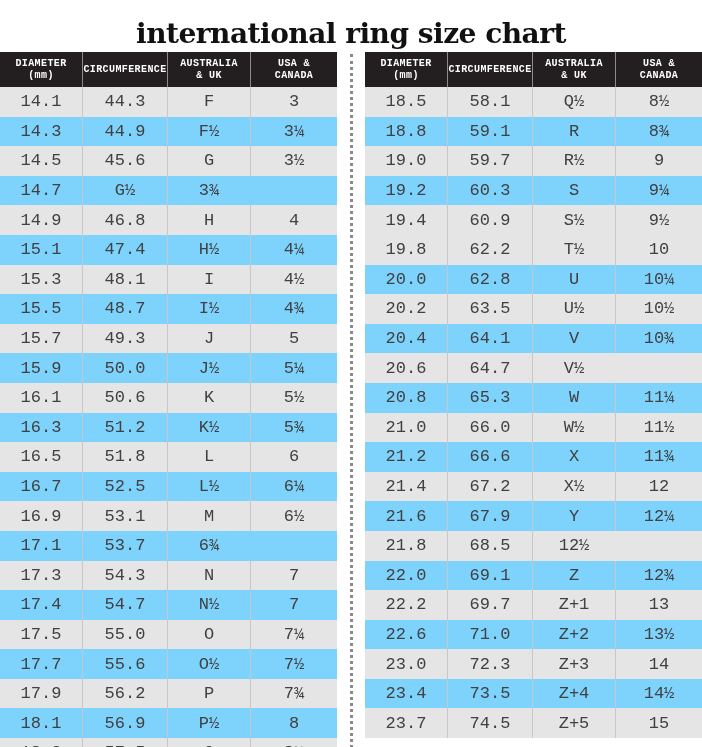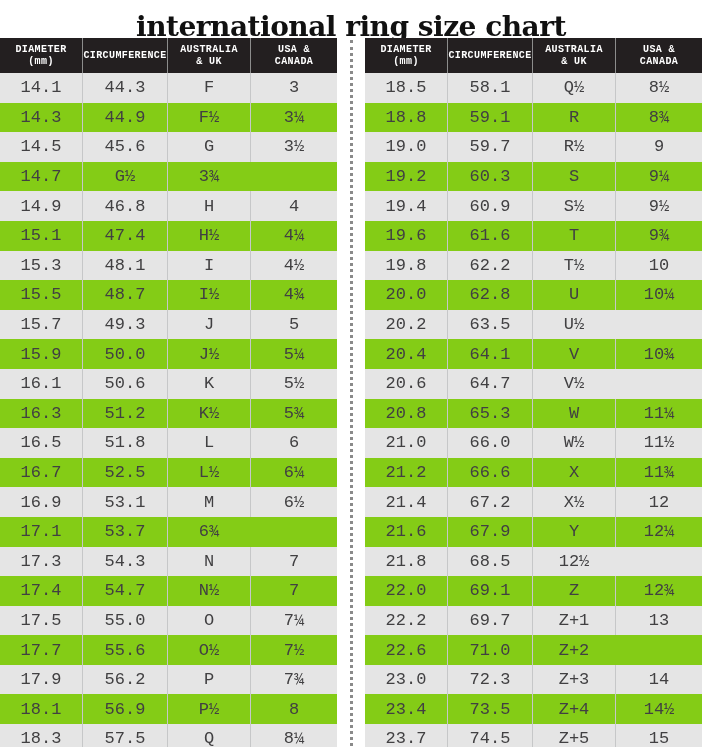--- a/index.html
+++ b/index.html
@@ -1,21 +1,21 @@
 <!DOCTYPE html>
 <html><head>
 <meta charset="utf-8">
 <style>
   html, body { margin: 0; padding: 0; background: #ffffff; }
   .page {
     width: 702px; height: 747px; background: #ffffff; overflow: hidden;
     font-family: "Liberation Sans", sans-serif;
   }
   .title {
-    margin: 11px; height: 16px; line-height: 32px; text-align: center;
+    margin: 18px; height: 16px; line-height: 32px; text-align: center;
     font-family: "DejaVu Serif", serif; font-weight: bold;
     font-size: 28px; letter-spacing: -0.5px; color: #111111;
   }
   .tables-wrap { display: flex; width: 702px; height: 716px; font-family: Liberation Mono, monospace; }
   .ring-table { width: 337px; display: flex; flex-direction: column; }
   .divider { width: 28px; display: flex; justify-content: center; }
   .divider-line { width: 0; height: 712px; margin-top: 2px; border-left: 3px dotted #8a8a8a; }
   .thead {
     display: grid; grid-template-columns: 82px 85px 83px 87px;
     height: 35px; background: #231f20;
@@ -23,21 +23,21 @@
   .hcell {
     display: flex; flex-direction: column; align-items: center; justify-content: center;
     color: #ffffff; font-size: 10px; font-weight: bold; letter-spacing: 0.4px;
     line-height: 12px; text-align: center;
   }
   .bl-h { border-left: 1px solid #8c8c8c; }
   .trow {
     display: grid; grid-template-columns: 82px 85px 83px 87px;
     height: 29.6px; background: #e5e5e5;
   }
-  .trow.stripe { background: #84cc16; }
+  .trow.stripe { background: #7dd3fc; }
   .tcell {
     display: flex; align-items: center; justify-content: center;
     font-size: 17px; color: #414042;
   }
   .bl { border-left: 1px solid #c6c7c8; }
 </style>
 </head>
 <body>
 
 <div class="page">
@@ -242,42 +242,37 @@
           <div class="tcell bl">60.3</div>
           <div class="tcell bl">S</div>
           <div class="tcell bl">9¼</div>
         </div>
         <div class="trow">
           <div class="tcell">19.4</div>
           <div class="tcell bl">60.9</div>
           <div class="tcell bl">S½</div>
           <div class="tcell bl">9½</div>
         </div>
-        <div class="trow stripe">
-          <div class="tcell">19.6</div>
-          <div class="tcell bl">61.6</div>
-          <div class="tcell bl">T</div>
-          <div class="tcell bl">9¾</div>
-        </div>
         <div class="trow">
           <div class="tcell">19.8</div>
           <div class="tcell bl">62.2</div>
           <div class="tcell bl">T½</div>
           <div class="tcell bl">10</div>
         </div>
         <div class="trow stripe">
           <div class="tcell">20.0</div>
           <div class="tcell bl">62.8</div>
           <div class="tcell bl">U</div>
           <div class="tcell bl">10¼</div>
         </div>
         <div class="trow">
           <div class="tcell">20.2</div>
           <div class="tcell bl">63.5</div>
           <div class="tcell bl">U½</div>
+          <div class="tcell bl">10½</div>
         </div>
         <div class="trow stripe">
           <div class="tcell">20.4</div>
           <div class="tcell bl">64.1</div>
           <div class="tcell bl">V</div>
           <div class="tcell bl">10¾</div>
         </div>
         <div class="trow">
           <div class="tcell">20.6</div>
           <div class="tcell bl">64.7</div>
@@ -327,20 +322,21 @@
         <div class="trow">
           <div class="tcell">22.2</div>
           <div class="tcell bl">69.7</div>
           <div class="tcell bl">Z+1</div>
           <div class="tcell bl">13</div>
         </div>
         <div class="trow stripe">
           <div class="tcell">22.6</div>
           <div class="tcell bl">71.0</div>
           <div class="tcell bl">Z+2</div>
+          <div class="tcell bl">13½</div>
         </div>
         <div class="trow">
           <div class="tcell">23.0</div>
           <div class="tcell bl">72.3</div>
           <div class="tcell bl">Z+3</div>
           <div class="tcell bl">14</div>
         </div>
         <div class="trow stripe">
           <div class="tcell">23.4</div>
           <div class="tcell bl">73.5</div>

